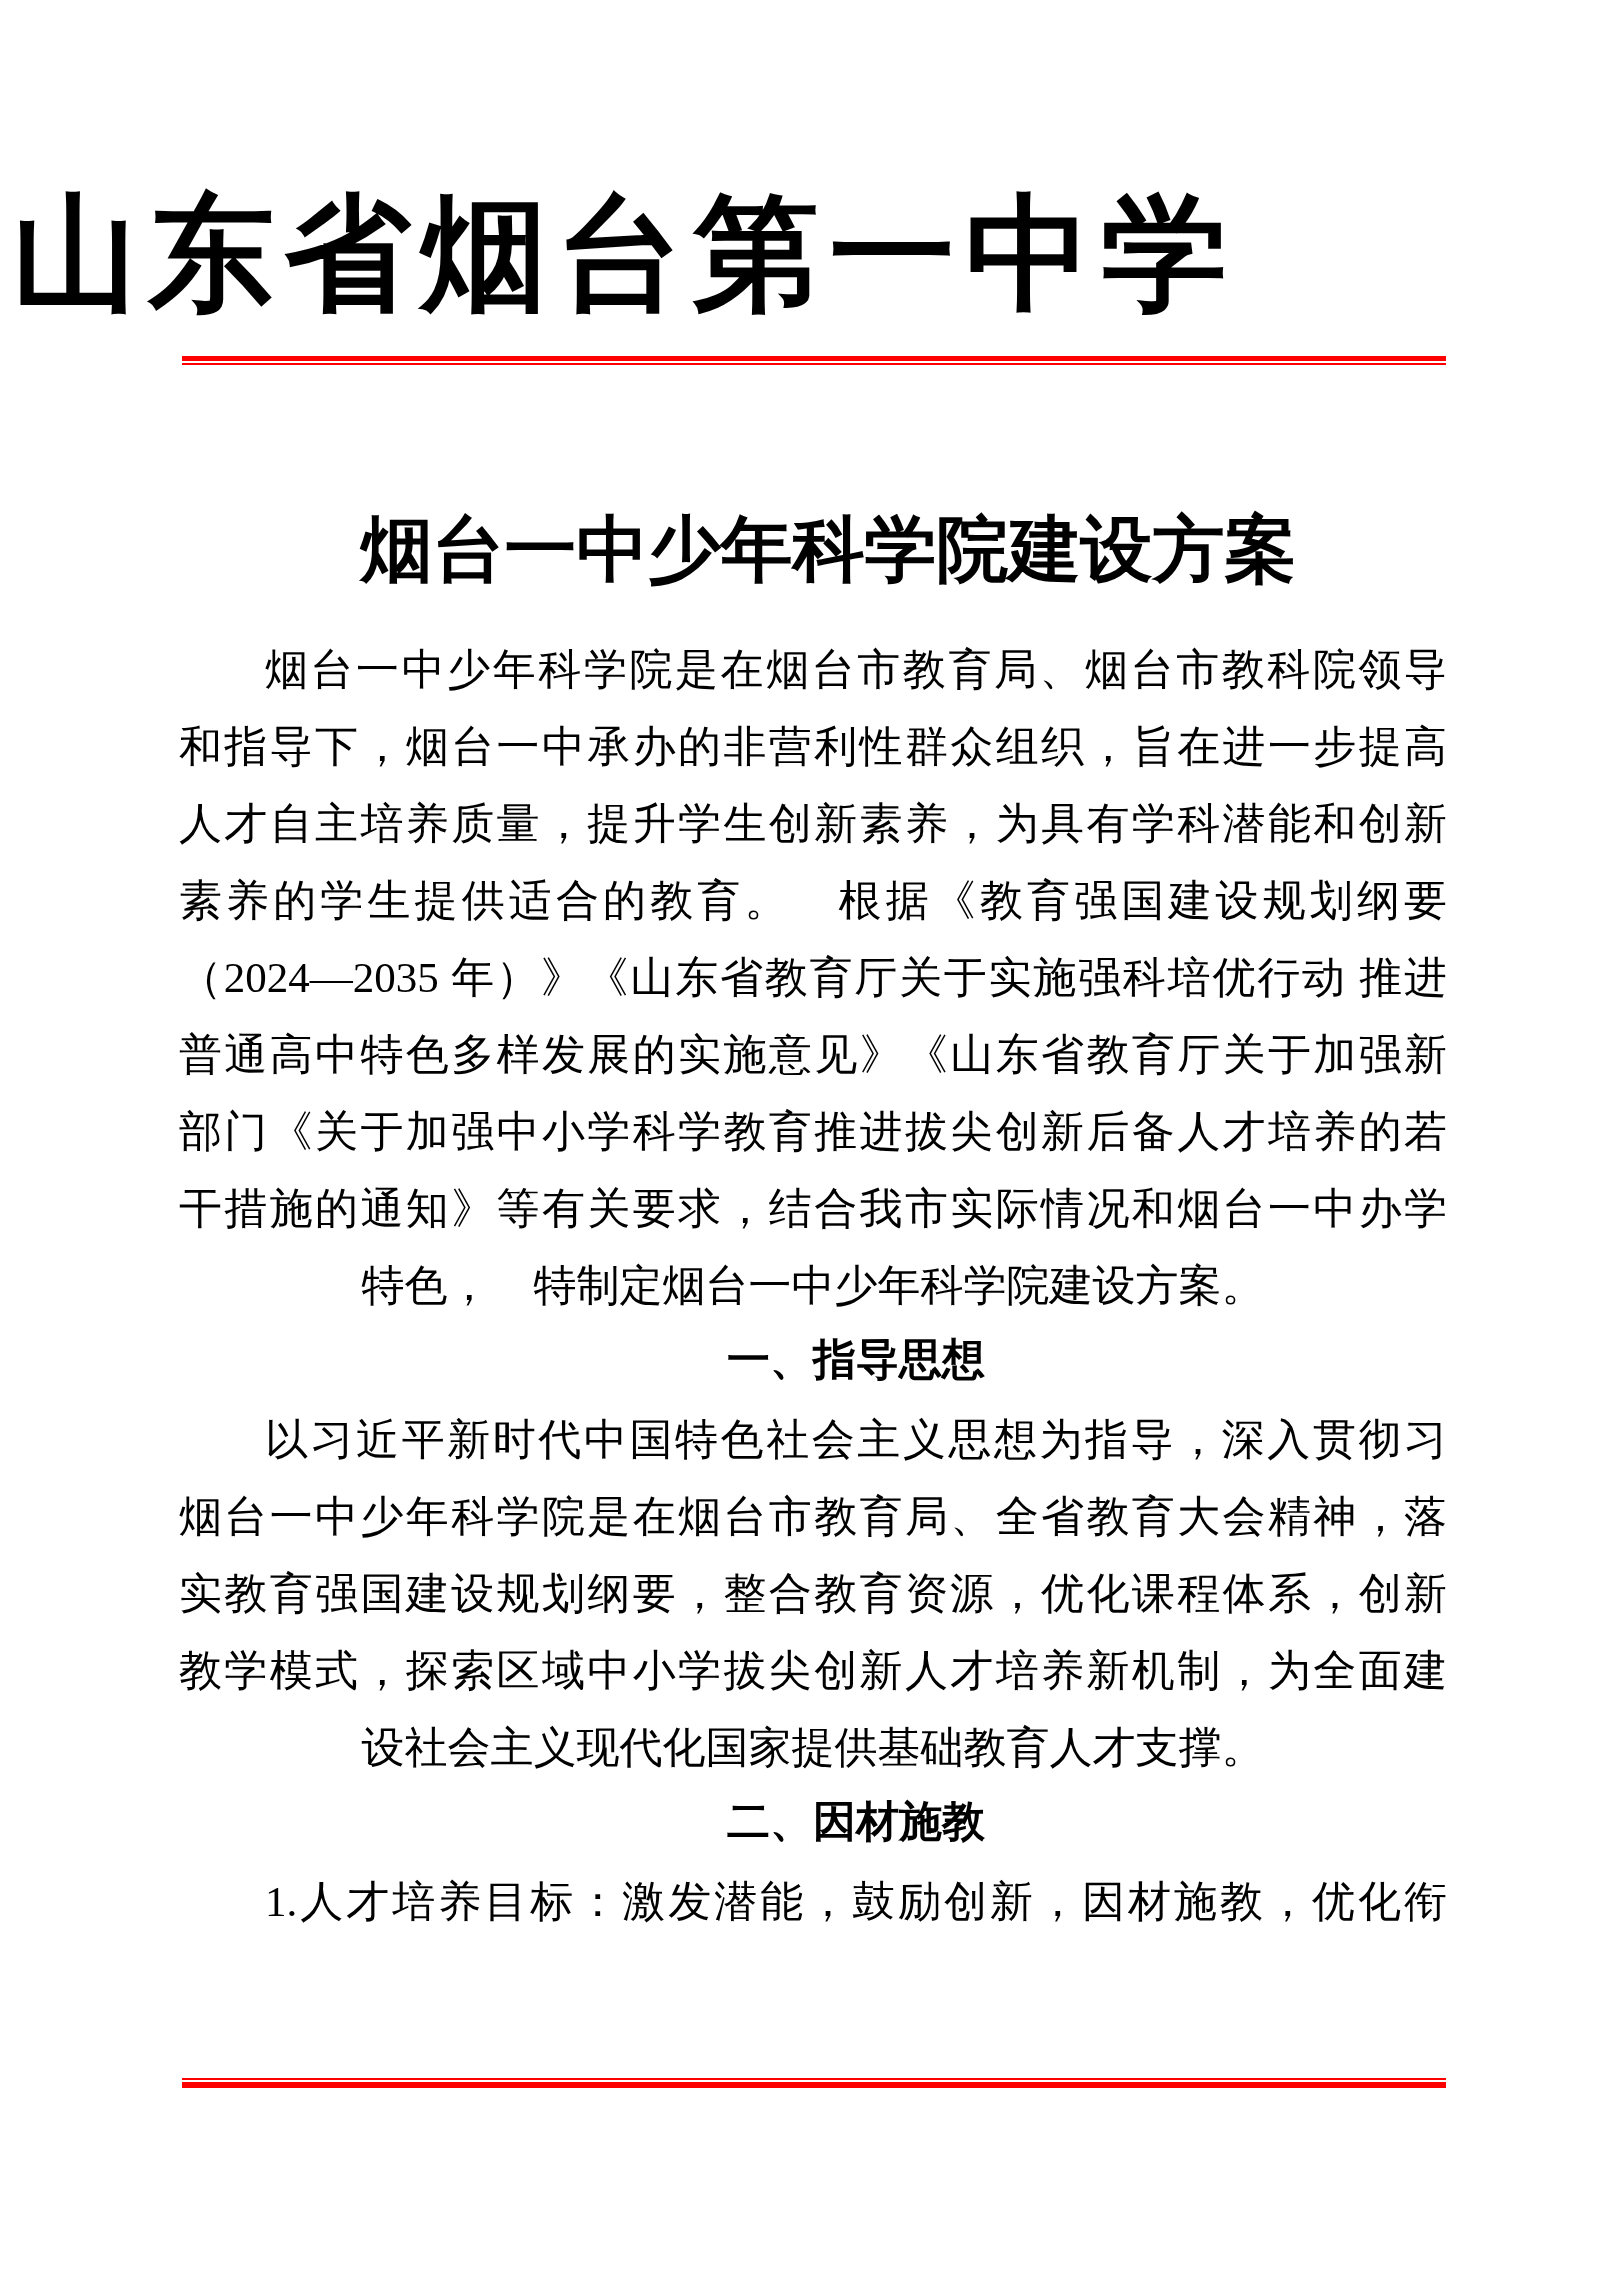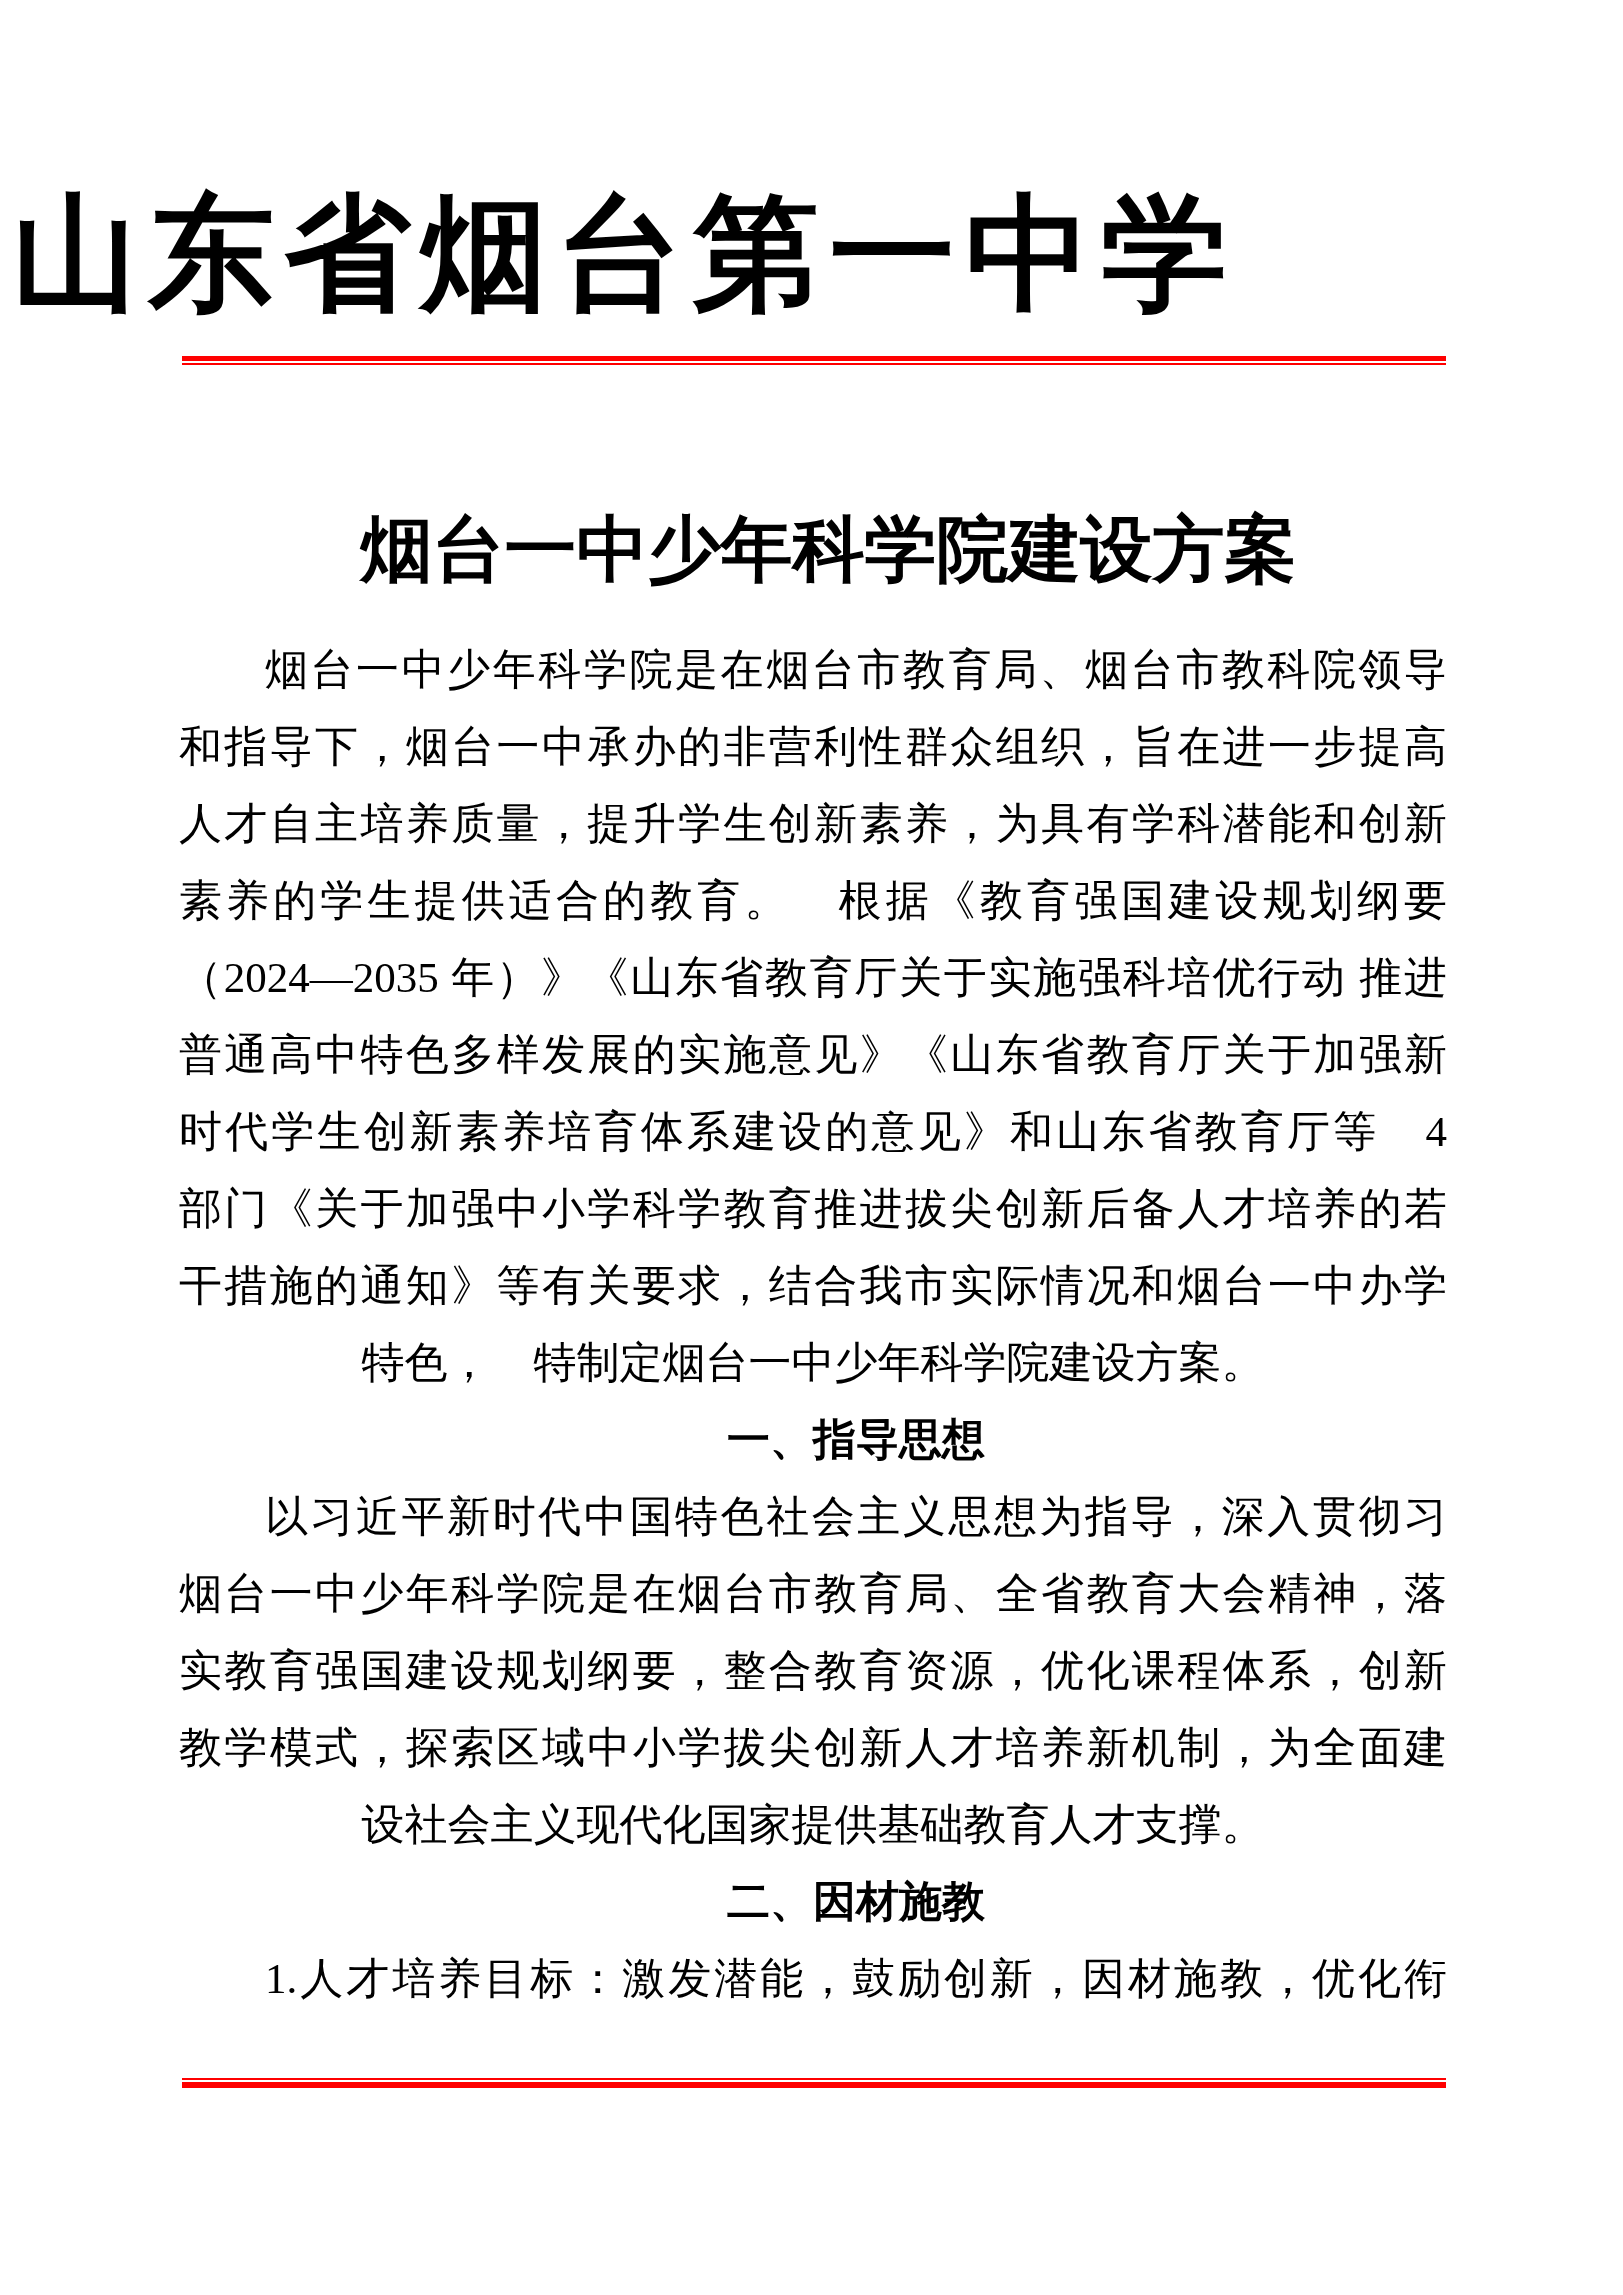--- a/index.html
+++ b/index.html
@@ -72,21 +72,21 @@
     font-size: 43px;
     overflow: hidden;
   }
   .j {
     text-align: justify;
     text-align-last: justify;
   }
   .left { text-align: center; }
   .indent { text-indent: 86px; }
   .heading {
-    font-family: Liberation Sans, sans-serif;
+    font-family: Liberation Mono, monospace;
     font-weight: 700;
   }
 </style>
 </head>
 <body>
 
 <div class="page">
 
   <div class="school-name">山东省烟台第一中学</div>
 
@@ -95,21 +95,20 @@
 
   <h1 class="doc-title">烟台一中少年科学院建设方案</h1>
 
   <div class="body-text">
     <div class="line j indent">烟台一中少年科学院是在烟台市教育局、烟台市教科院领导</div>
     <div class="line j">和指导下，烟台一中承办的非营利性群众组织，旨在进一步提高</div>
     <div class="line j">人才自主培养质量，提升学生创新素养，为具有学科潜能和创新</div>
     <div class="line j">素养的学生提供适合的教育。　根据《教育强国建设规划纲要</div>
     <div class="line j">（2024—2035 年）》《山东省教育厅关于实施强科培优行动 推进</div>
     <div class="line j">普通高中特色多样发展的实施意见》《山东省教育厅关于加强新</div>
-    <div class="line j">时代学生创新素养培育体系建设的意见》和山东省教育厅等　4</div>
     <div class="line j">部门《关于加强中小学科学教育推进拔尖创新后备人才培养的若</div>
     <div class="line j">干措施的通知》等有关要求，结合我市实际情况和烟台一中办学</div>
     <div class="line left">特色，　特制定烟台一中少年科学院建设方案。</div>
     <div class="line left heading indent">一、指导思想</div>
     <div class="line j indent">以习近平新时代中国特色社会主义思想为指导，深入贯彻习</div>
     <div class="line j">烟台一中少年科学院是在烟台市教育局、全省教育大会精神，落</div>
     <div class="line j">实教育强国建设规划纲要，整合教育资源，优化课程体系，创新</div>
     <div class="line j">教学模式，探索区域中小学拔尖创新人才培养新机制，为全面建</div>
     <div class="line left">设社会主义现代化国家提供基础教育人才支撑。</div>
     <div class="line left heading indent">二、因材施教</div>

